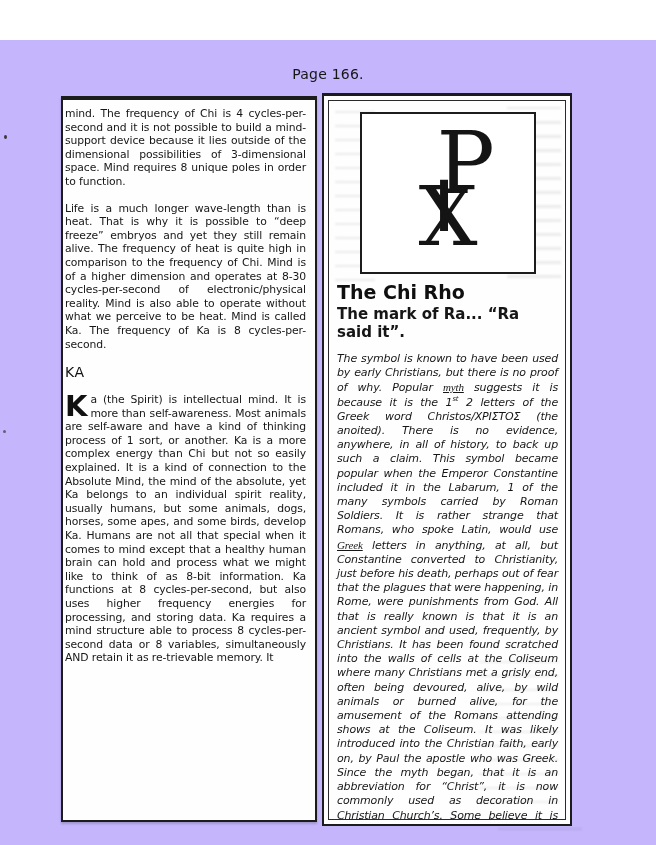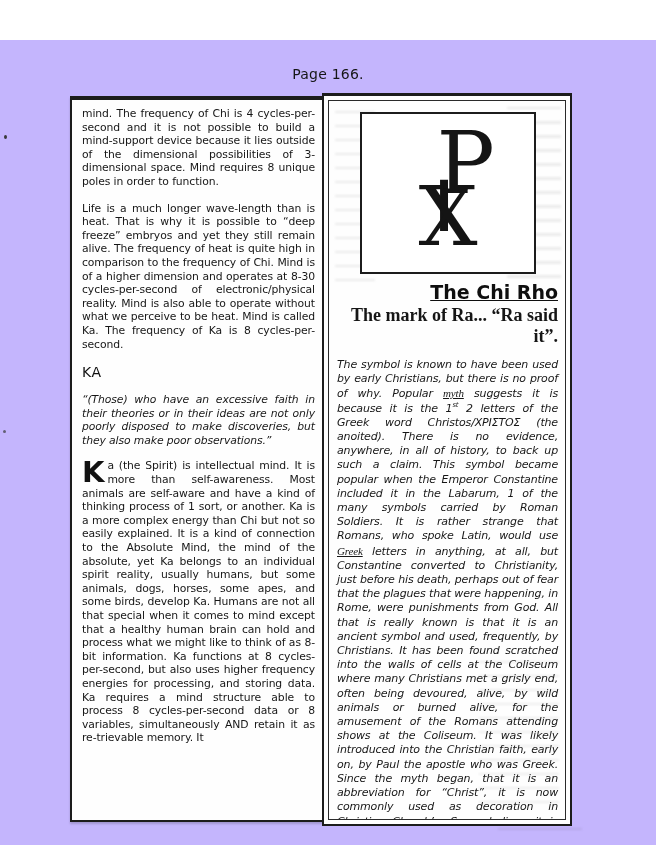--- a/index.html
+++ b/index.html
@@ -11,27 +11,27 @@
     font-family:"DejaVu Sans",sans-serif;
     overflow:hidden;
     margin-top:40px;
   }
   .page-header{
     position:absolute;left:0;top:26px;width:656px;
     text-align:center;font-size:14px;letter-spacing:0.2px;color:#161616;
   }
   
   .left-box{
-    position:absolute;left:70px;top:56px;
+    position:absolute;left:61px;top:56px;
     width:256px;height:726px;
     border:2px solid #1c1c1c;border-top-width:4px;
     background:#fefefe;
     box-shadow:0 2px 2px rgba(0,0,0,0.18);
     box-sizing:border-box;
-    padding:7px 9px 0 10px;
+    padding:7px 9px 0 2px;
     overflow:hidden;
   }
   .body-text{
     font-size:10.8px;line-height:13.6px;letter-spacing:-0.1px;
     text-align:justify;color:#161616;
   }
   .left-box p{margin:0 0 13px 0;}
   .ka-heading{
     font-weight:normal;font-size:14px;
     letter-spacing:0.5px;margin:2px 0 13px 0;color:#111;
@@ -65,26 +65,26 @@
   .chi-rho-frame{
     width:172px;height:158px;
     margin:3px auto 0 auto;
     border:2px solid #1c1c1c;
     background:#fff;
     display:flex;align-items:center;justify-content:center;
     position:relative;z-index:1;
   }
   .chi-rho-frame svg{display:block;}
   .chi-heading{
-    text-align:right;font-weight:bold;font-size:19px;
-    margin:7px 0 2px 0;color:#0f0f0f;position:relative;z-index:1;text-decoration:underline;
+    text-align:left;font-weight:bold;font-size:19px;
+    margin:7px 0 2px 0;color:#0f0f0f;position:relative;z-index:1;
   }
   .chi-subheading{
-    text-align:right;font-weight:bold;font-size:18px;
-    margin:0 0 3px 0;color:#161616;position:relative;z-index:1;font-family:Liberation Serif, serif;
+    text-align:left;font-weight:bold;font-size:15px;
+    margin:0 0 3px 0;color:#161616;position:relative;z-index:1;
   }
   .chi-body{
     font-size:11px;font-style:italic;line-height:14.2px;
     letter-spacing:-0.15px;text-align:justify;color:#161616;
     position:relative;z-index:1;
   }
   .chi-body .u{text-decoration:underline;font-family:Liberation Serif, serif;}
   .chi-body sup{font-size:0.62em;line-height:0;}
   
   .ghost{
@@ -109,21 +109,20 @@
 
   <div class="page-header">Page 166.</div>
 
   <div class="speck s1"></div>
   <div class="speck s2"></div>
 
   <div class="left-box">
     <p class="body-text">mind.  The frequency of Chi is 4 cycles-per-second and it is not possible to build a mind-support device because it lies outside of the dimensional possibilities of 3-dimensional space.  Mind requires 8 unique poles in order to function.</p>
     <p class="body-text">Life is a much longer wave-length than is heat.  That is why it is possible to “deep freeze” embryos and yet they still remain alive.  The frequency of heat is quite high in comparison to the frequency of Chi. Mind is of a higher dimension and operates at 8-30 cycles-per-second of electronic/physical reality.  Mind is also able to operate without what we perceive to be heat.  Mind is called Ka.  The frequency of Ka is 8 cycles-per-second.</p>
     <div class="ka-heading">KA</div>
-    <p class="body-text quote">“(Those) who have an excessive faith in their theories or in their ideas are not only poorly disposed to make discoveries, but they also make poor observations.”</p>
     <p class="body-text"><span class="dropcap">K</span><span>a (the Spirit) is  intellectual mind.  It is more than self-awareness.  Most animals are self-aware and have a kind of thinking process of 1 sort, or another. Ka is a more complex energy than Chi but not so easily explained.  It is a kind of connection to the Absolute Mind, the mind of the absolute, yet Ka belongs to an individual spirit reality, usually humans, but some animals, dogs, horses, some apes, and some birds, develop Ka.  Humans are not all that special when it comes to mind except that a healthy human brain can hold and process what we might like to think of as 8-bit information.  Ka functions at 8 cycles-per-second, but also uses higher frequency energies for processing, and storing data.  Ka requires a mind structure able to process 8 cycles-per-second data or 8 variables, simultaneously AND retain it as re-trievable memory.  It</span></p>
   </div>
 
   <div class="right-box">
     <div class="right-inner">
 
       <div class="ghost g1"></div>
       <div class="ghost g2"></div>
       <div class="ghost g3"></div>
 

